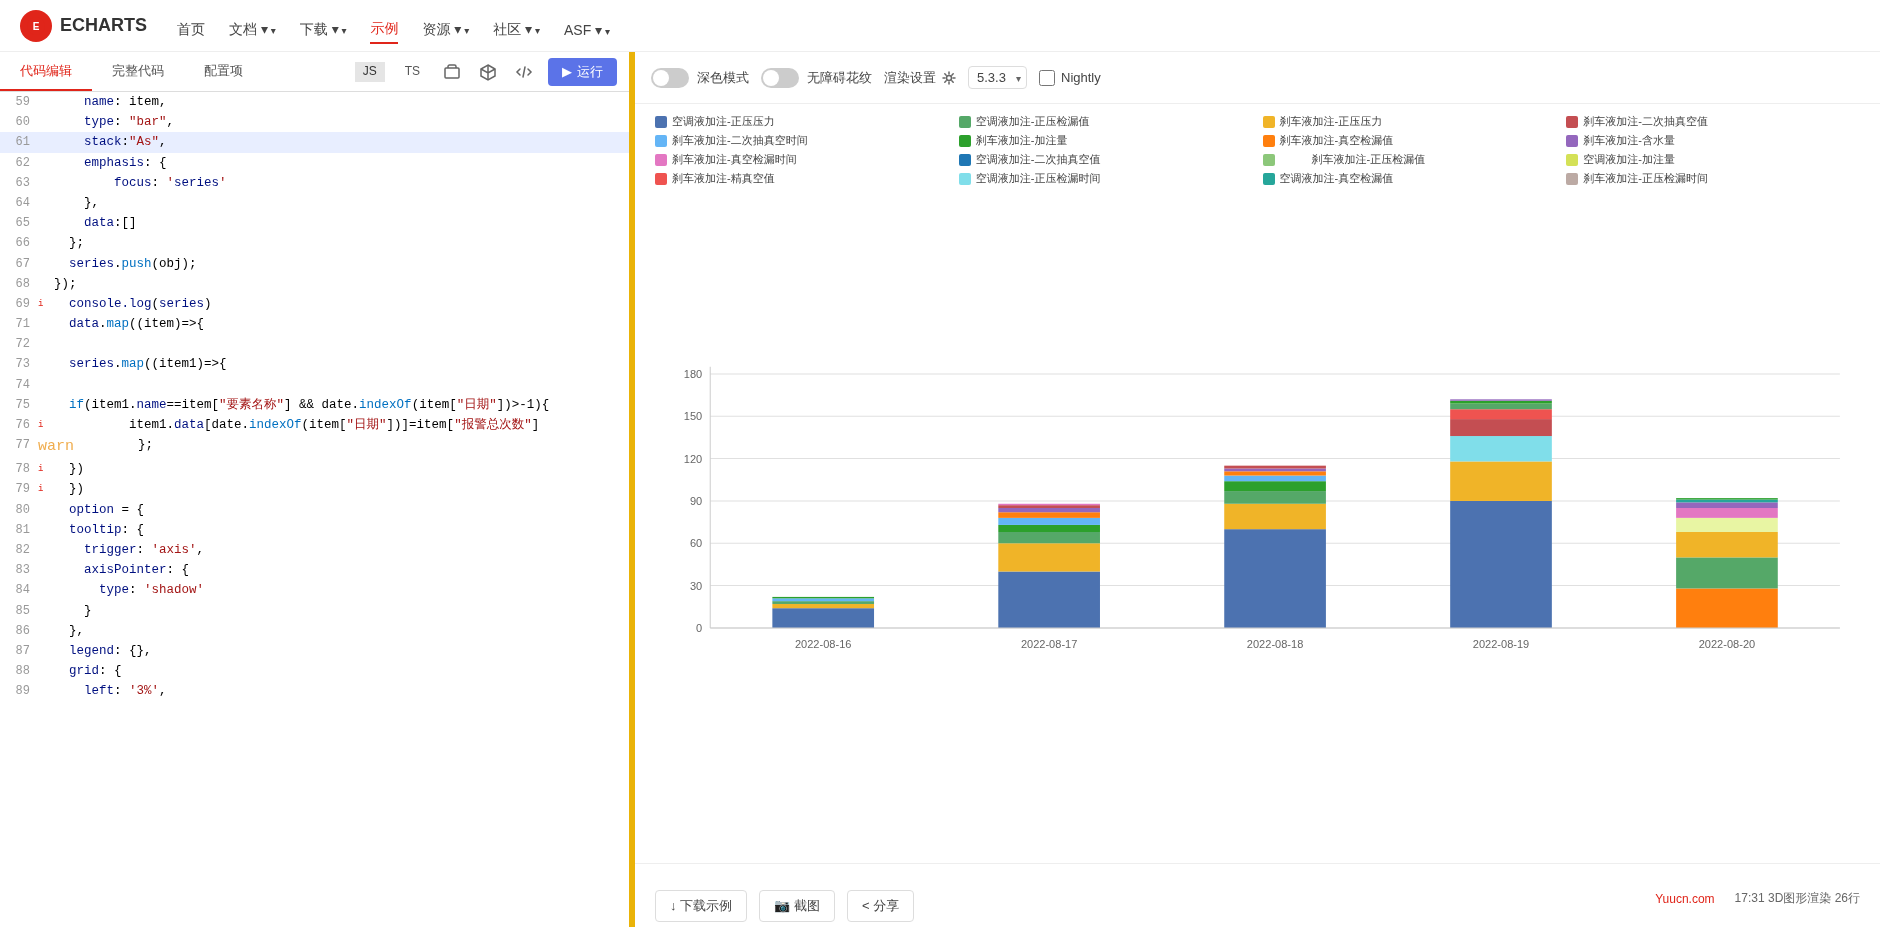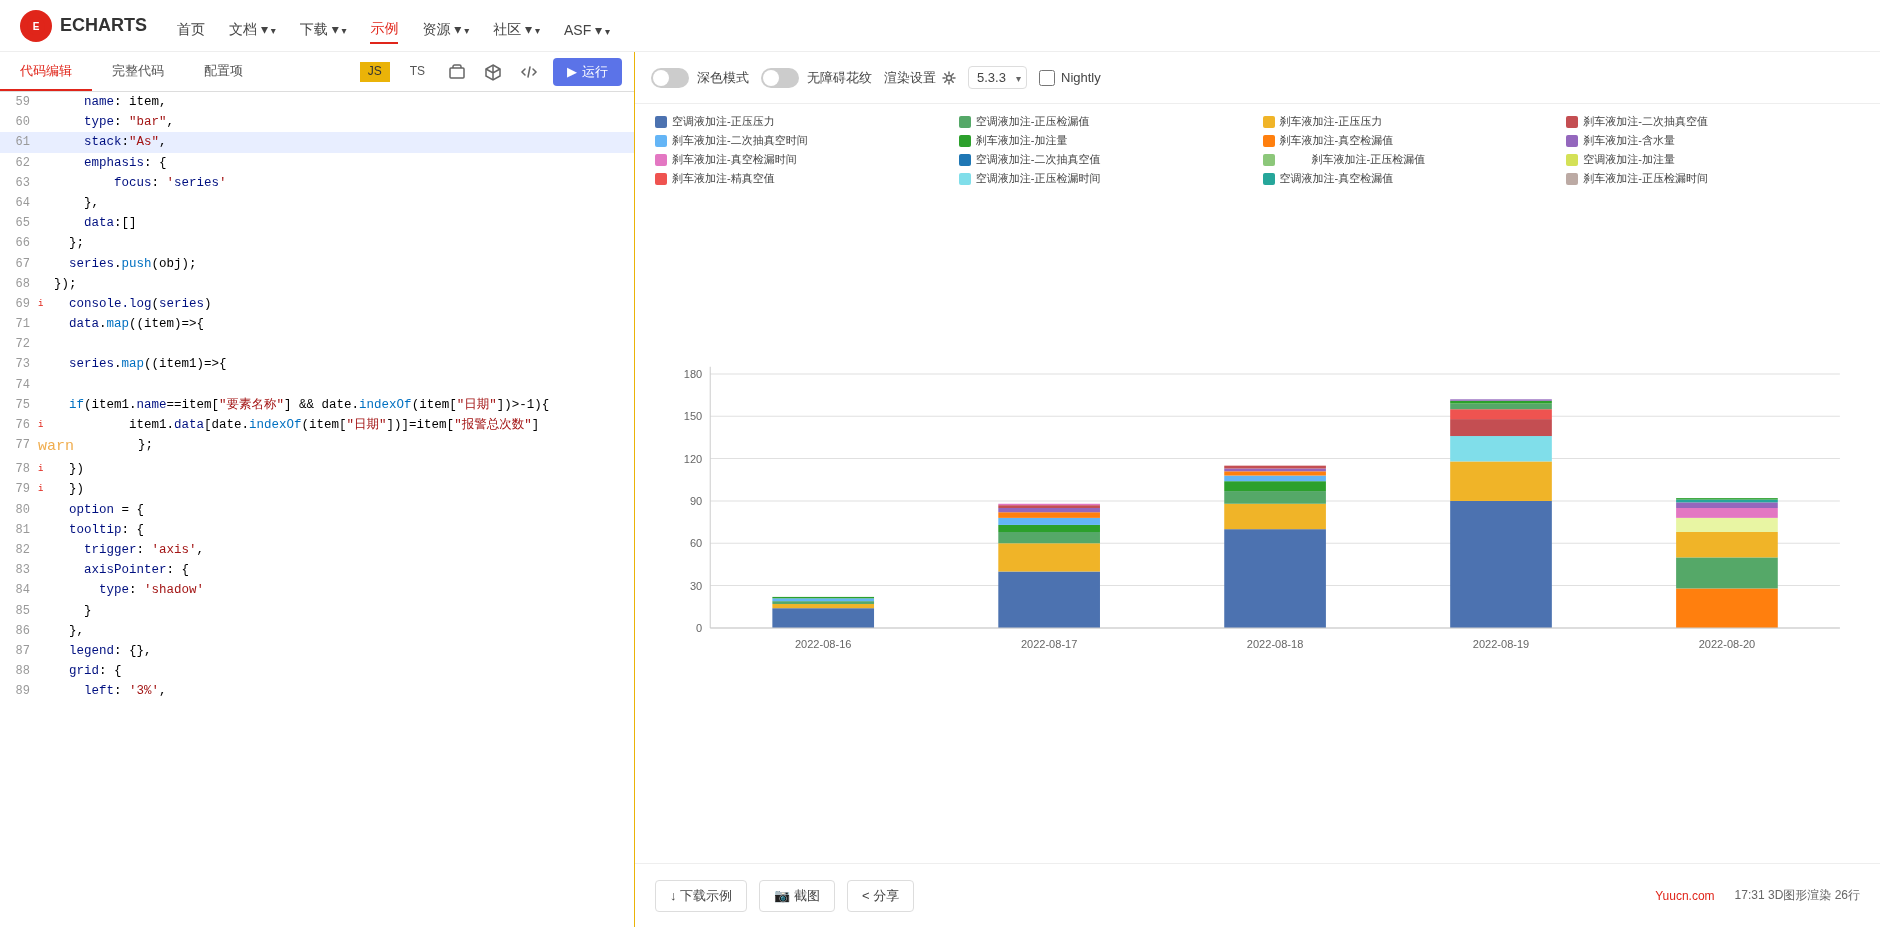--- a/index.html
+++ b/index.html
@@ -11,21 +11,21 @@
     .logo-icon { width: 32px; height: 32px; background: #e0251a; border-radius: 50%; display: flex; align-items: center; justify-content: center; color: white; font-weight: bold; font-size: 14px; }
     .nav-item { font-size: 14px; color: #444; cursor: pointer; padding: 4px 0; margin-top: 9px; }
     .nav-item.active { color: #e0251a; border-bottom: 2px solid #e0251a; }
     .nav-item.has-arrow::after { content: ' ▾'; font-size: 10px; }
     .nav-spacer { flex: 1; }
 
     
     .main-layout { display: flex; height: calc(927px - 52px); }
 
     
-    .left-panel { width: 635px; min-width: 635px; display: flex; flex-direction: column; border-right: 1px solid #eab308; }
+    .left-panel { width: 635px; min-width: 635px; display: flex; flex-direction: column; border-right: 6px solid #eab308; }
     .left-tabs { display: flex; border-bottom: 1px solid #ddd; height: 40px; align-items: stretch; }
     .left-tab { padding: 0 20px; display: flex; align-items: center; cursor: pointer; font-size: 13px; color: #555; border-bottom: 2px solid transparent; }
     .left-tab.active { color: #e0251a; border-bottom: 2px solid #e0251a; }
     .tab-bar-right { flex: 1; display: flex; align-items: center; justify-content: flex-end; gap: 12px; padding-right: 12px; }
     .tab-icon { width: 24px; height: 24px; display: flex; align-items: center; justify-content: center; cursor: pointer; color: #666; font-size: 14px; }
     .run-btn { background: #5b73e8; color: white; border: none; border-radius: 4px; padding: 5px 14px; cursor: pointer; font-size: 13px; display: flex; align-items: center; gap: 5px; }
 
     
     .code-editor { flex: 1; overflow-y: auto; background: #fff; font-family: 'Consolas', 'Courier New', monospace; font-size: 12.5px; line-height: 1.6; }
     .code-line { display: flex; min-height: 20px; }
@@ -56,21 +56,21 @@
     
     .chart-area { flex: 1; padding: 10px 20px; position: relative; overflow: hidden; }
     .chart-legend { display: grid; grid-template-columns: repeat(4, 1fr); gap: 4px 10px; margin-bottom: 12px; font-size: 11.5px; }
     .legend-item { display: flex; align-items: center; gap: 5px; }
     .legend-dot { width: 12px; height: 12px; border-radius: 2px; flex-shrink: 0; }
 
     
     .chart-svg-container { width: 100%; height: calc(100% - 100px); }
 
     
-    .bottom-bar { display: flex; align-items: center; justify-content: space-between; padding: 26px 20px; border-top: 1px solid #eee; height: 64px; }
+    .bottom-bar { display: flex; align-items: flex-start; justify-content: space-between; padding: 26px 20px; border-top: 1px solid #eee; height: 64px; }
     .bottom-actions { display: flex; gap: 12px; }
     .bottom-btn { border: 1px solid #ddd; background: #fff; border-radius: 4px; padding: 6px 14px; cursor: pointer; font-size: 13px; color: #444; display: flex; align-items: center; gap: 6px; }
     .bottom-right { color: #e0251a; font-size: 12px; }
     .bottom-status { font-size: 12px; color: #666; }
 
     
     .code-editor::-webkit-scrollbar { width: 6px; }
     .code-editor::-webkit-scrollbar-thumb { background: #ccc; border-radius: 3px; }
   </style>
 </head>
@@ -99,21 +99,21 @@
 </div>
 
 <div class="main-layout">
 
   <div class="left-panel">
     <div class="left-tabs">
       <div class="left-tab active">代码编辑</div>
       <div class="left-tab">完整代码</div>
       <div class="left-tab">配置项</div>
       <div class="tab-bar-right">
-        <div class="left-tab" style="background:#eab308;color:#333;padding:2px 8px;font-size:12px;">JS</div>
+        <div class="left-tab" style="background:#e5e5e5;color:#333;padding:2px 8px;font-size:12px;">JS</div>
         <div class="left-tab" style="color:#555;padding:2px 8px;font-size:12px;">TS</div>
         <div class="tab-icon" title="3D">
           <svg width="18" height="18" viewBox="0 0 18 18" fill="none">
               <rect x="2" y="5" width="14" height="10" rx="1" stroke="#666" stroke-width="1.5"></rect>
               <path d="M5 5V3.5C5 2.7 5.7 2 6.5 2h5C12.3 2 13 2.7 13 3.5V5" stroke="#666" stroke-width="1.5"></path>
             </svg>
         </div>
         <div class="tab-icon">
           <svg width="18" height="18" viewBox="0 0 18 18" fill="none">
               <path d="M9 2L16 6V13L9 17L2 13V6L9 2Z" stroke="#666" stroke-width="1.5"></path>

